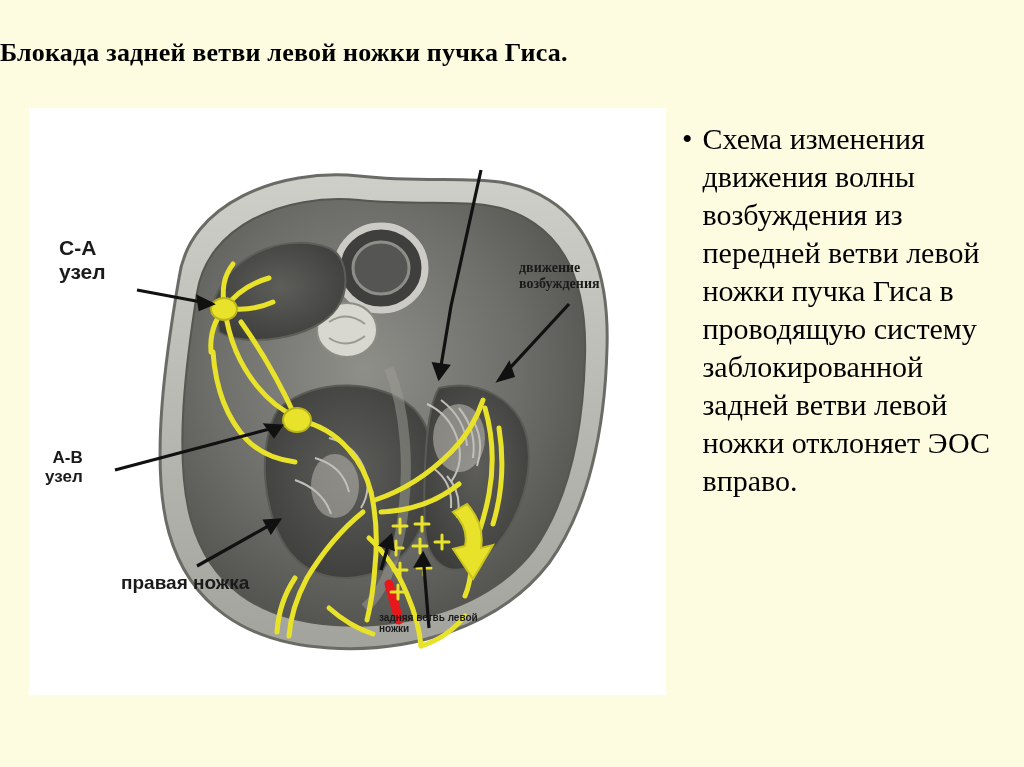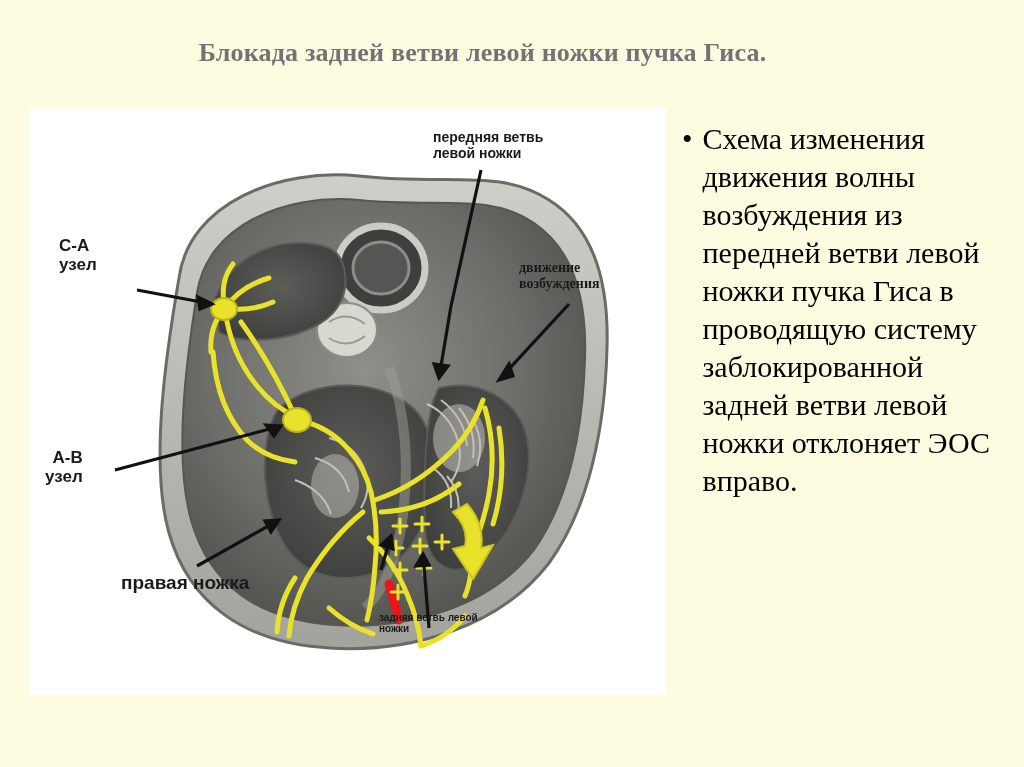--- a/index.html
+++ b/index.html
@@ -18,25 +18,24 @@
     width: 1024px;
     height: 767px;
     background: #fdfbe0;
     box-sizing: border-box;
   }
   .slide-title {
     position: absolute;
     left: 0;
     top: 38px;
     width: 965px;
-    text-align: center;
     font-family: "Liberation Serif", serif;
     font-weight: bold;
     font-size: 26px;
-    color: #737373;
+    color: #000000;
     letter-spacing: 0.2px;
   }
   
   .figure-panel {
     position: absolute;
     left: 29px;
     top: 108px;
     width: 637px;
     height: 587px;
     background: #ffffff;
@@ -49,21 +48,21 @@
     width: 637px;
     height: 587px;
   }
   .fig-label {
     position: absolute;
     font-family: "Liberation Sans", sans-serif;
     font-weight: bold;
     color: #1a1a1a;
     line-height: 1.12;
   }
-  .lbl-sa      { left: 30px;  top: 128px; font-size: 17px; }
+  .lbl-sa      { left: 30px;  top: 128px; font-size: 21px; }
   .lbl-av      { left: 16px;  top: 340px; font-size: 17px; text-align: right; }
   .lbl-ant     { left: 404px; top: 22px;  font-size: 14px; }
   .lbl-move    { left: 490px; top: 152px; font-size: 14px; font-family: Liberation Serif, serif; }
   .lbl-right   { left: 92px;  top: 464px; font-size: 19px; }
   .lbl-block   { left: 290px; top: 470px; font-size: 14px; text-align: center; width: 130px;}
   .lbl-post    { left: 350px; top: 504px; font-size: 10px; }
 
   
   .bullet-block {
     position: absolute;
@@ -223,21 +222,20 @@
           <path d="M352 462 L362 428" fill="none"></path>
           <path d="M362 428 l-10 9 l12 4 Z"></path>
 
           <path d="M400 520 L394 446" fill="none"></path>
           <path d="M394 446 l-7 12 l13 -1 Z"></path>
         </g>
       </svg>
 
       <div class="fig-label lbl-sa">С-А<br>узел</div>
       <div class="fig-label lbl-av">А-В<br>узел</div>
-      <div class="fig-label lbl-ant">передняя ветвь<br>левой ножки</div>
       <div class="fig-label lbl-move">движение<br>возбуждения</div>
       <div class="fig-label lbl-right">правая ножка</div>
       <div class="fig-label lbl-post">задняя ветвь левой<br>ножки</div>
     </div>
   </div>
 
   <div class="bullet-block">
     <div class="bullet-row">
       <span class="bullet-dot">•</span>
       <span class="bullet-text">Схема изменения движения волны возбуждения из передней ветви левой ножки пучка Гиса в проводящую систему заблокированной задней ветви левой ножки отклоняет ЭОС вправо.</span>

